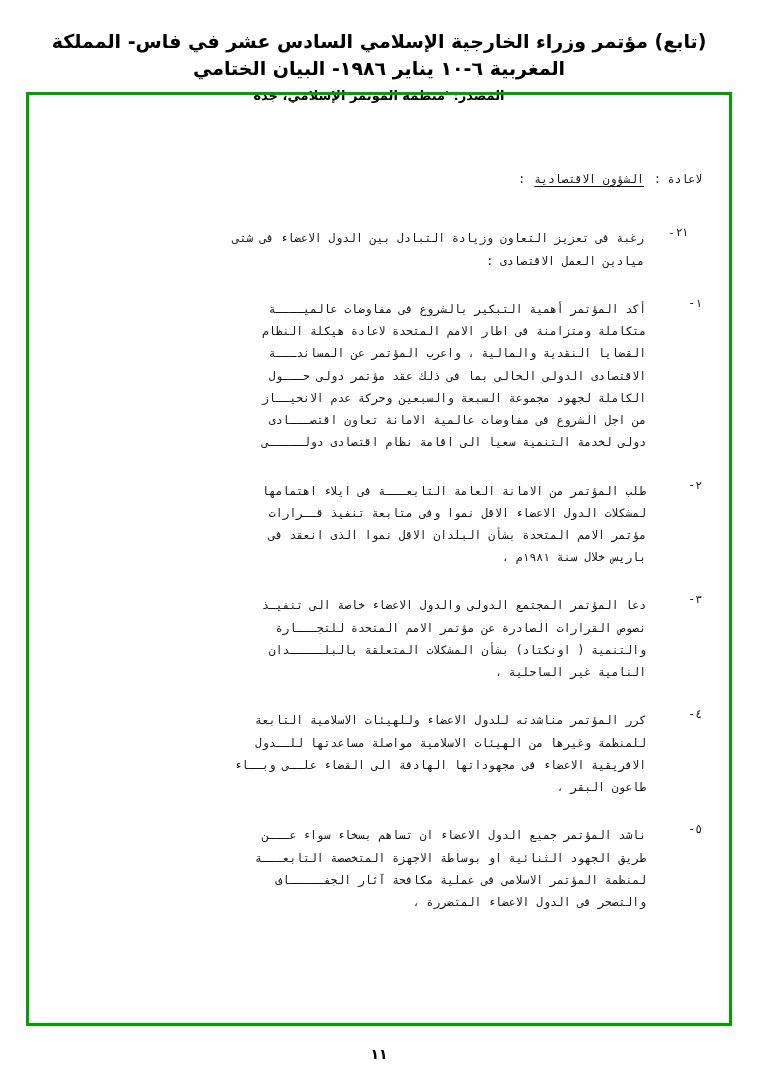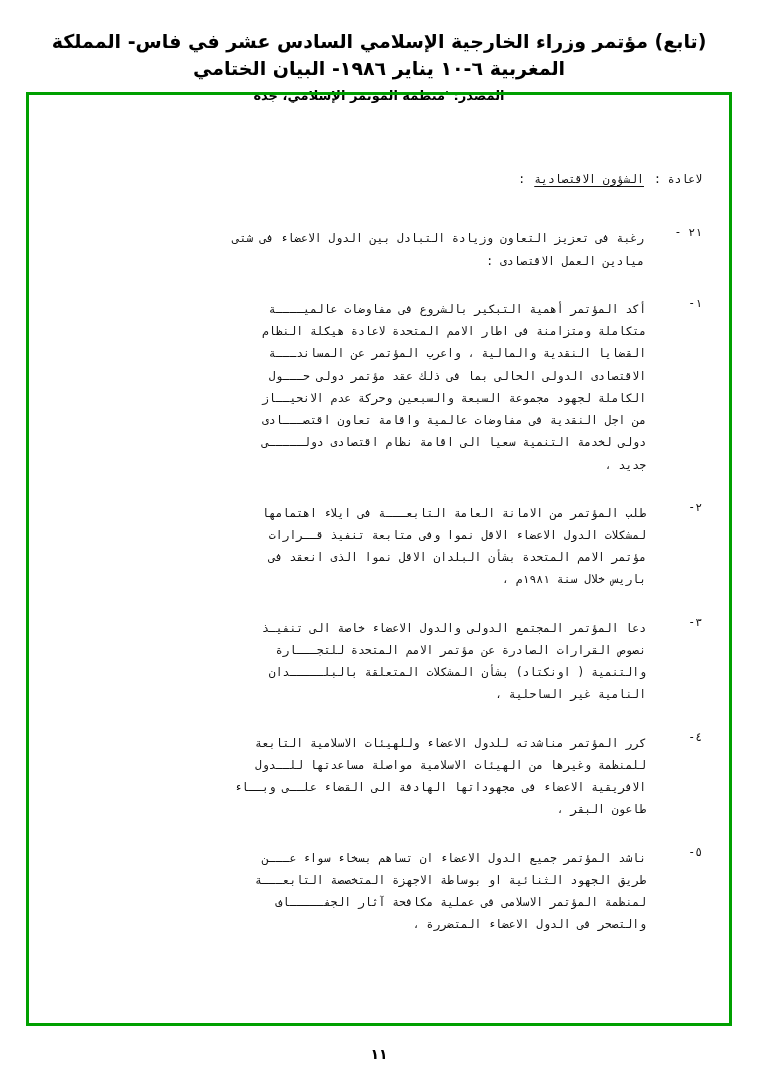--- a/index.html
+++ b/index.html
@@ -80,23 +80,24 @@
   }
   .intro {
     margin-top: 42px;
     display: flex;
     flex-direction: row;
     align-items: flex-start;
   }
   .intro .num {
     width: 46px;
     flex: 0 0 46px;
-    text-align: right;
+    text-align: center;
     letter-spacing: 1px;
     padding-top: 0px;
+    font-family: Liberation Serif, serif;
   }
   .intro .body {
     flex: 1 1 auto;
     padding-right: 12px;
   }
   .para-line {
     display: block;
     text-align: justify;
     letter-spacing: 1.05px;
     line-height: 1.95;
@@ -168,23 +169,22 @@
     </div>
 
     <div class="item">
       <div class="num">١-</div>
       <div class="body">
         <span class="para-line stretch">أكد المؤتمر أهمية التبكير بالشروع فى مفاوضات عالميــــة</span>
         <span class="para-line stretch">متكاملة ومتزامنة فى اطار الامم المتحدة لاعادة هيكلة النظام</span>
         <span class="para-line stretch">القضايا النقدية والمالية ، واعرب المؤتمر عن المساندـــة</span>
         <span class="para-line stretch">الاقتصادى الدولى الحالى بما فى ذلك عقد مؤتمر دولى حـــول</span>
         <span class="para-line stretch">الكاملة لجهود مجموعة السبعة والسبعين وحركة عدم الانحيــاز</span>
-        <span class="para-line stretch">من اجل النقدية فى مفاوضات عالمية واقامة تعاون اقتصـــادى</span>
+        <span class="para-line stretch">من اجل الشروع فى مفاوضات عالمية الامانة تعاون اقتصـــادى</span>
         <span class="para-line stretch">دولى لخدمة التنمية سعيا الى اقامة نظام اقتصادى دولـــــى</span>
-        <span class="para-line">جديد ،</span>
       </div>
     </div>
 
     <div class="item">
       <div class="num">٢-</div>
       <div class="body">
         <span class="para-line stretch">طلب المؤتمر من الامانة العامة التابعـــة فى ايلاء اهتمامها</span>
         <span class="para-line stretch">لمشكلات الدول الاعضاء الاقل نموا وفى متابعة تنفيذ قــرارات</span>
         <span class="para-line stretch">مؤتمر الامم المتحدة بشأن البلدان الاقل نموا الذى انعقد فى</span>
         <span class="para-line">باريس خلال سنة ١٩٨١م ،</span>

